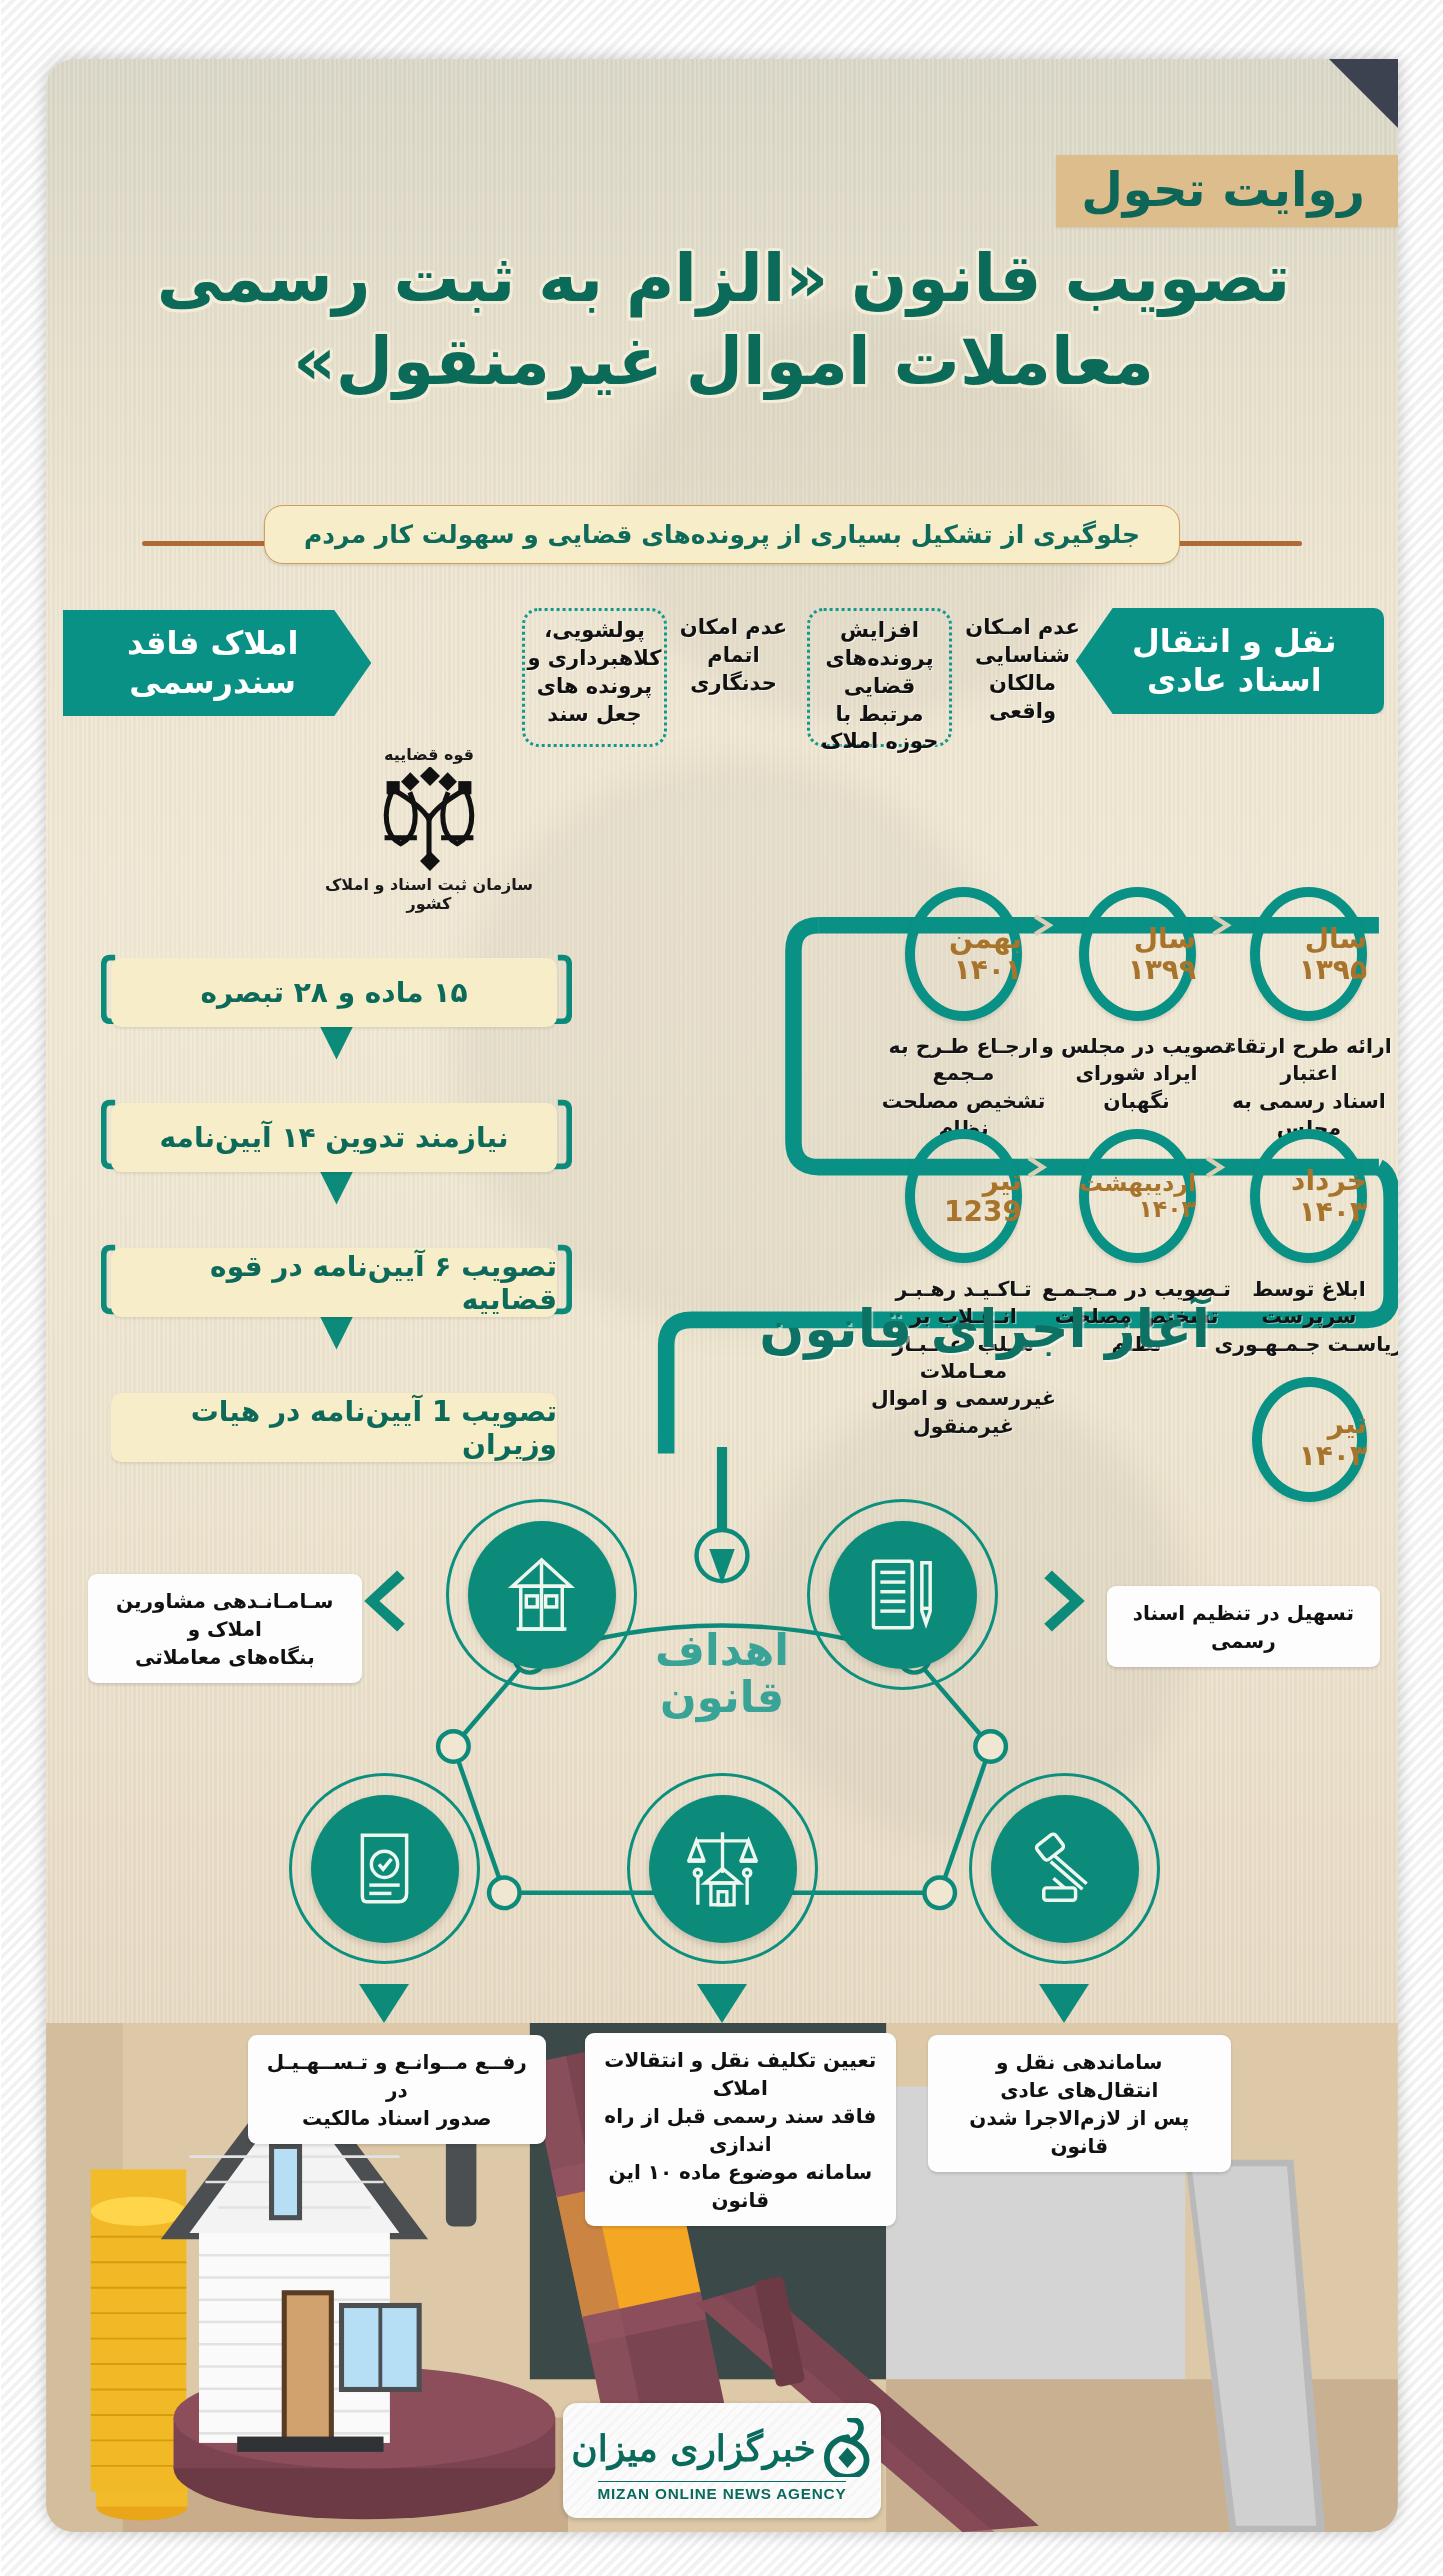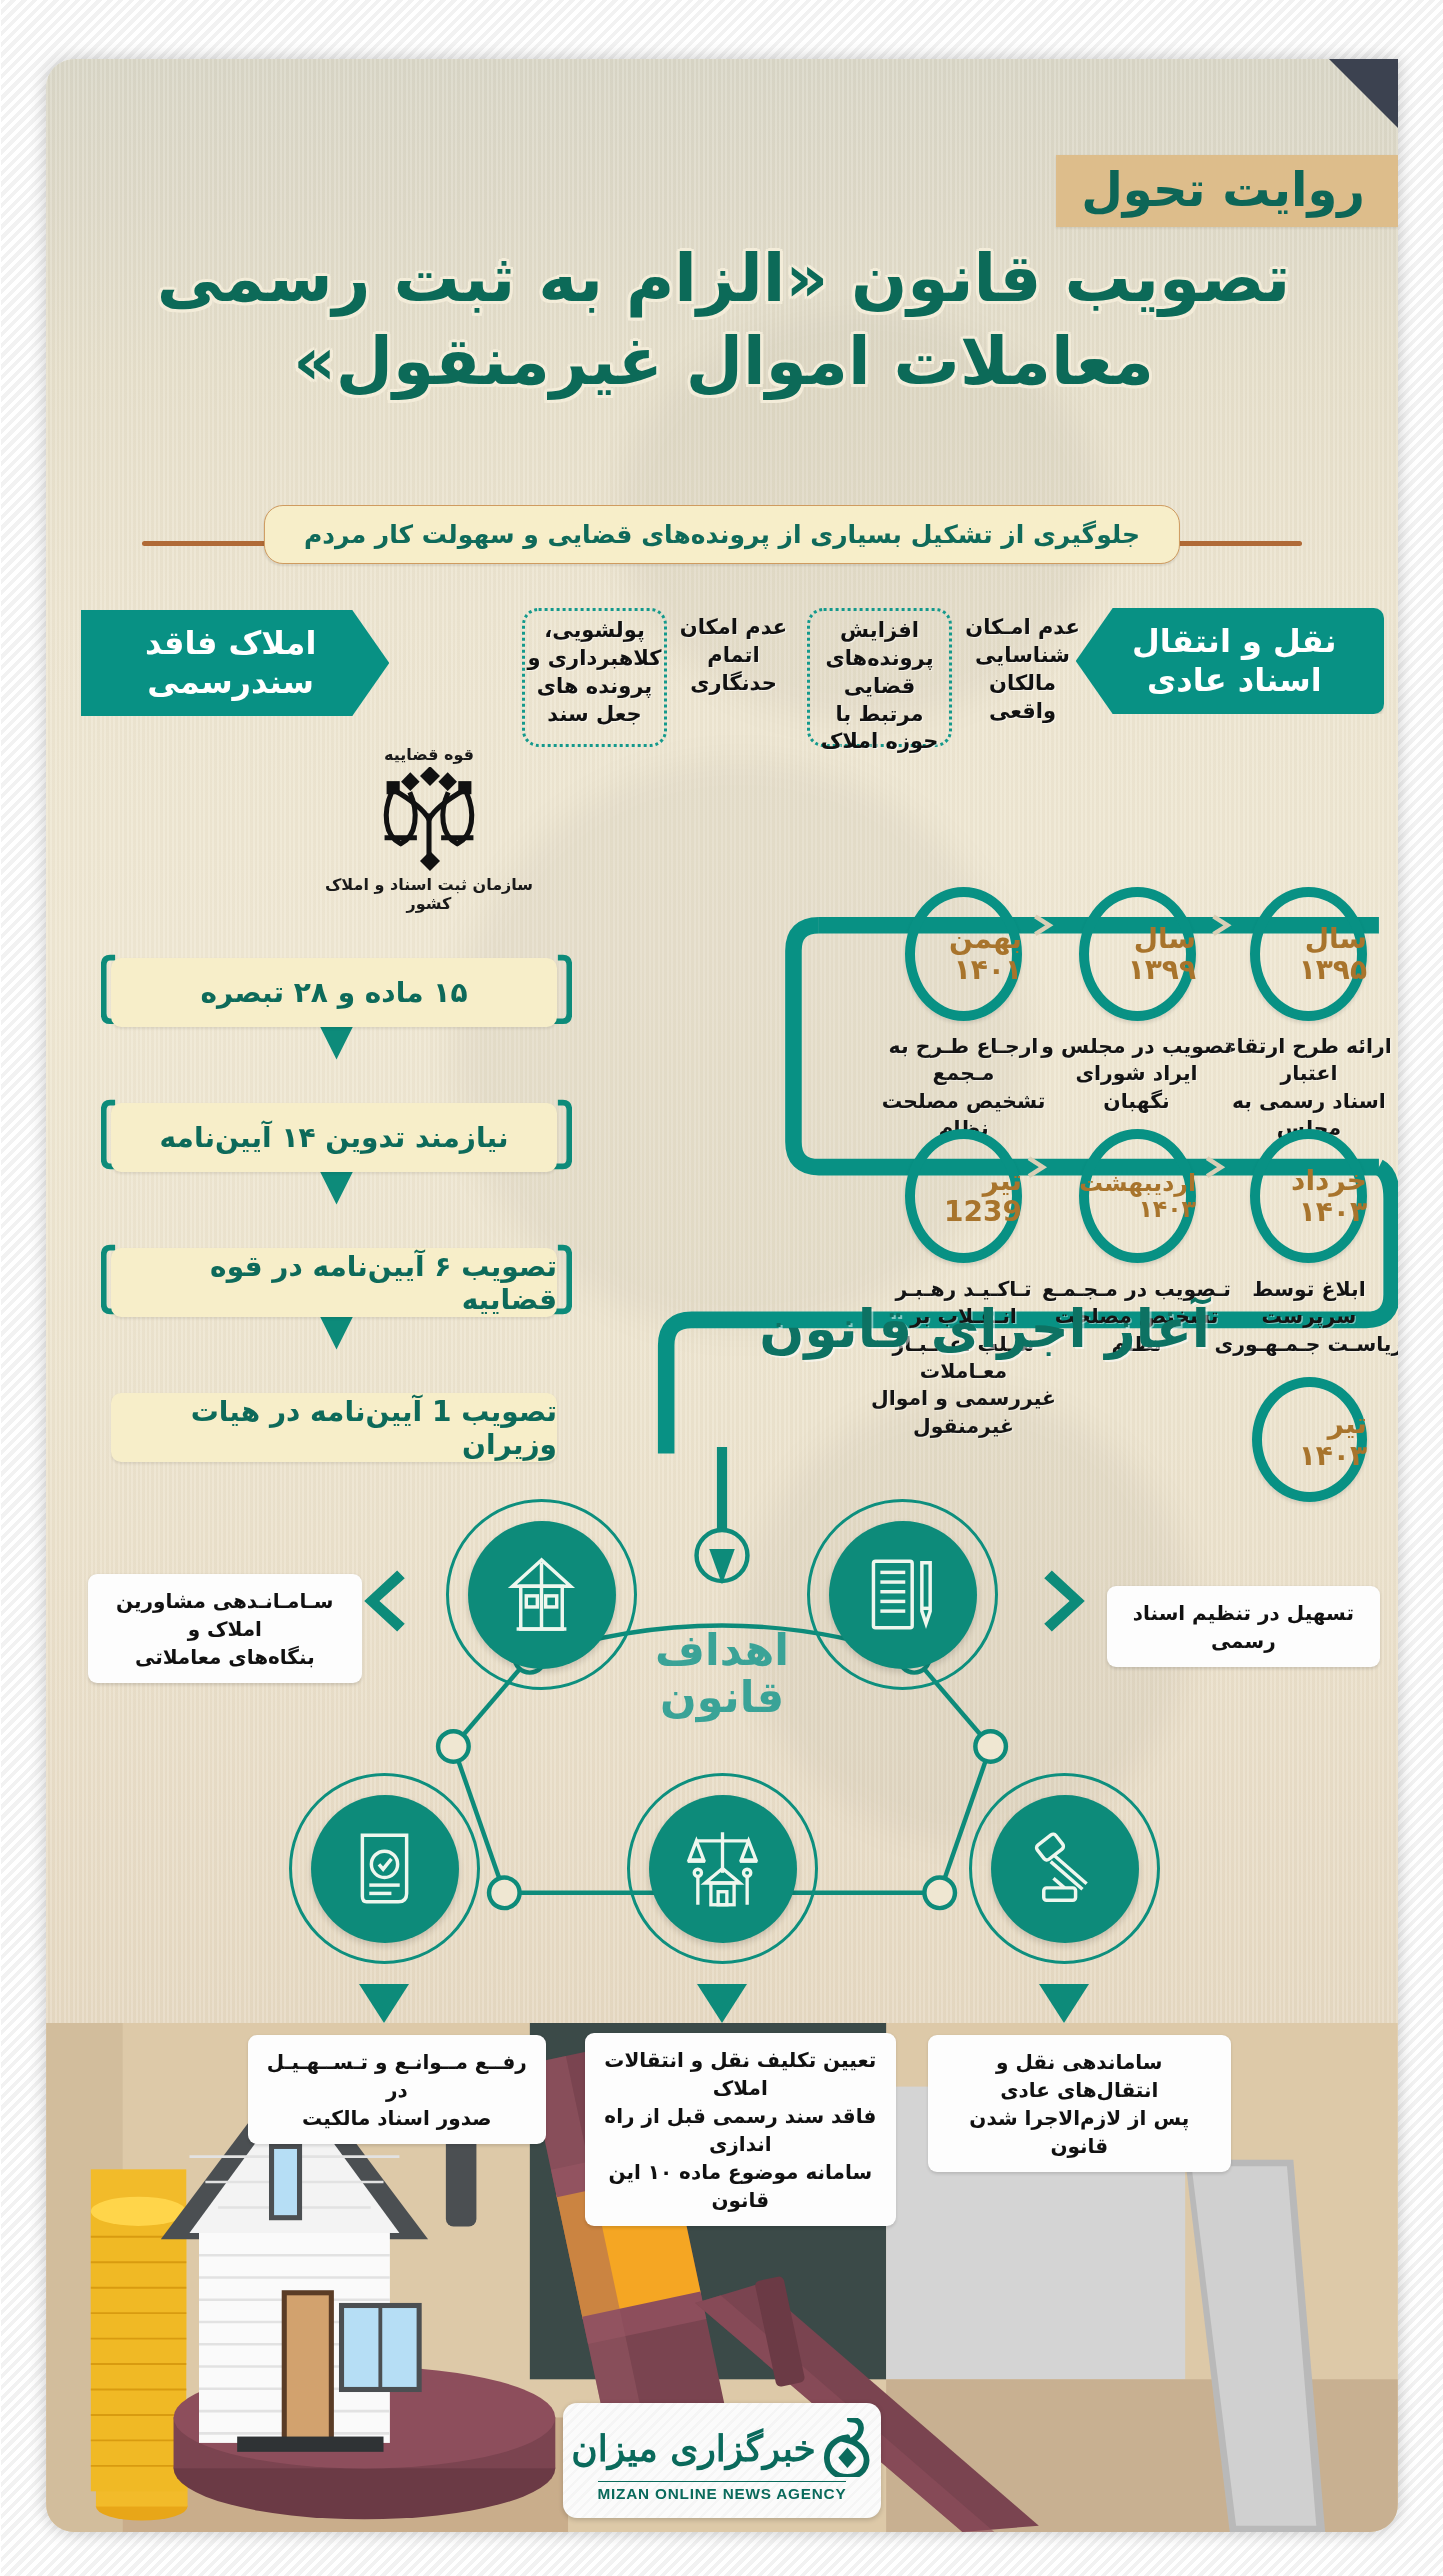--- a/index.html
+++ b/index.html
@@ -78,21 +78,21 @@
     position:absolute;background:#089184;color:#fff;font-weight:bold;
     font-size:32px;line-height:1.22;padding:14px 21.6px;text-align:center;
     z-index:22;box-shadow:0 1.9px 3.2px rgba(0,0,0,.13);
   }
   #banner-right{
     right:14px;top:549px;width:274px;border-radius:10.2px 10.2px 10.2px 10.2px;
     clip-path:polygon(0 50%,12% 0,100% 0,100% 100%,12% 100%);
     padding-right:12.7px;
   }
   #banner-left{
-    left:35px;top:551px;width:274px;
+    left:17px;top:551px;width:274px;
     clip-path:polygon(0 0,88% 0,100% 50%,88% 100%,0 100%);
     padding-left:12.7px;
   }
 
   
   .problem{
     position:absolute;top:549px;width:139px;height:127px;
     color:#111;font-size:21px;font-weight:bold;line-height:1.32;
     text-align:center;display:flex;align-items:flex-start;justify-content:center;
     padding-top:6.4px;z-index:21;

